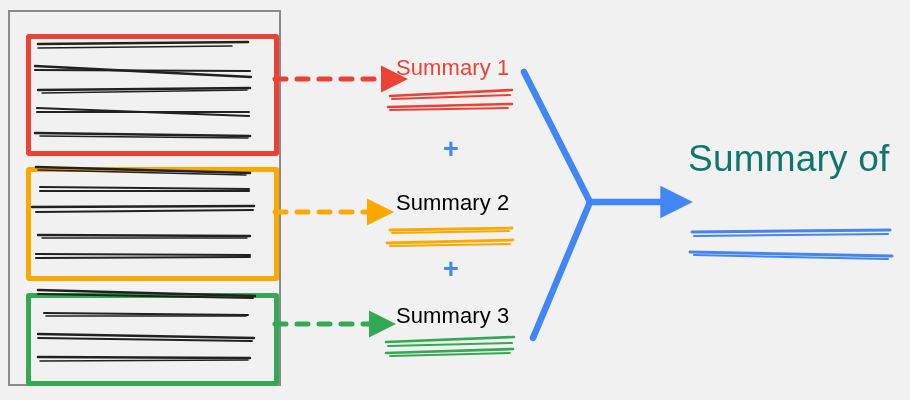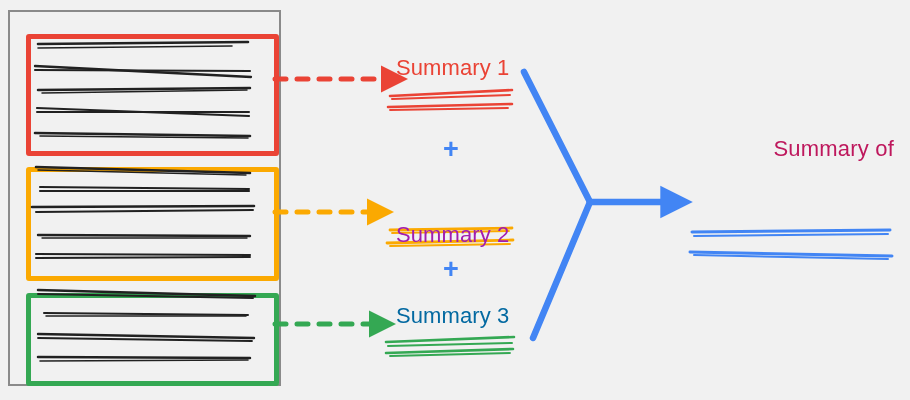--- a/index.html
+++ b/index.html
@@ -52,41 +52,41 @@
 
   .summary-label {
     position: absolute;
     font-size: 22px;
     font-weight: 400;
     letter-spacing: 0.1px;
     white-space: nowrap;
     line-height: 1;
   }
   .summary-label.s1 { left: 396px; top: 57px;  color: #EA4335; }
-  .summary-label.s2 { left: 396px; top: 192px; color: #a21caf; margin-top: 32px; }
-  .summary-label.s3 { left: 396px; top: 305px; color: #0369a1; }
+  .summary-label.s2 { left: 396px; top: 192px; color: #000000; }
+  .summary-label.s3 { left: 396px; top: 305px; color: #000000; }
 
   .plus {
     position: absolute;
     color: #4285F4;
     font-size: 27px;
     font-weight: 700;
     line-height: 1;
   }
   .plus.p1 { left: 443px; top: 136px; }
   .plus.p2 { left: 443px; top: 256px; }
 
   .final-title {
     position: absolute;
     left: 688px;
     top: 136px;
     width: 206px;
-    text-align: right;
-    color: #be185d;
-    font-size: 22px;
+    text-align: left;
+    color: #0f766e;
+    font-size: 37px;
     line-height: 1.22;
     letter-spacing: 0.2px;
   }
   .final-title .ln { display: block; }
 </style>
 </head>
 <body>
 
 <div id="canvas">
 

